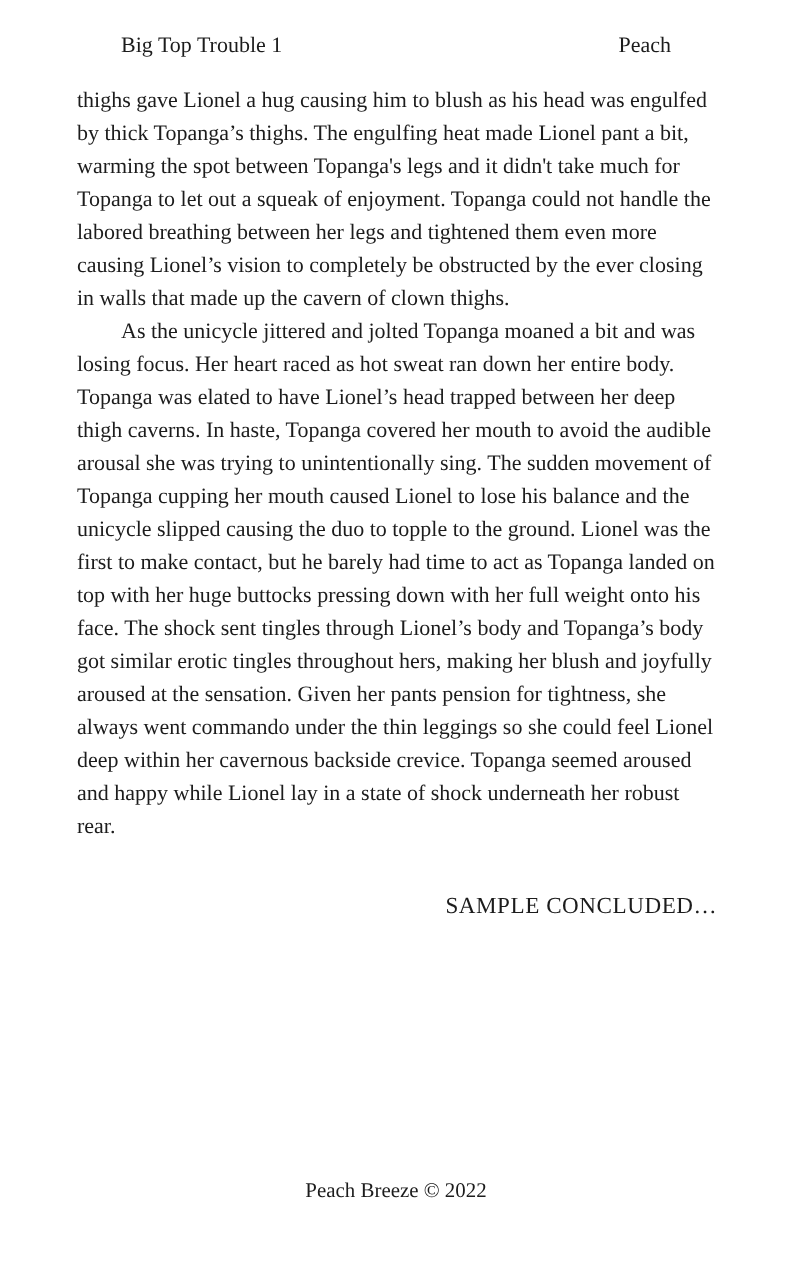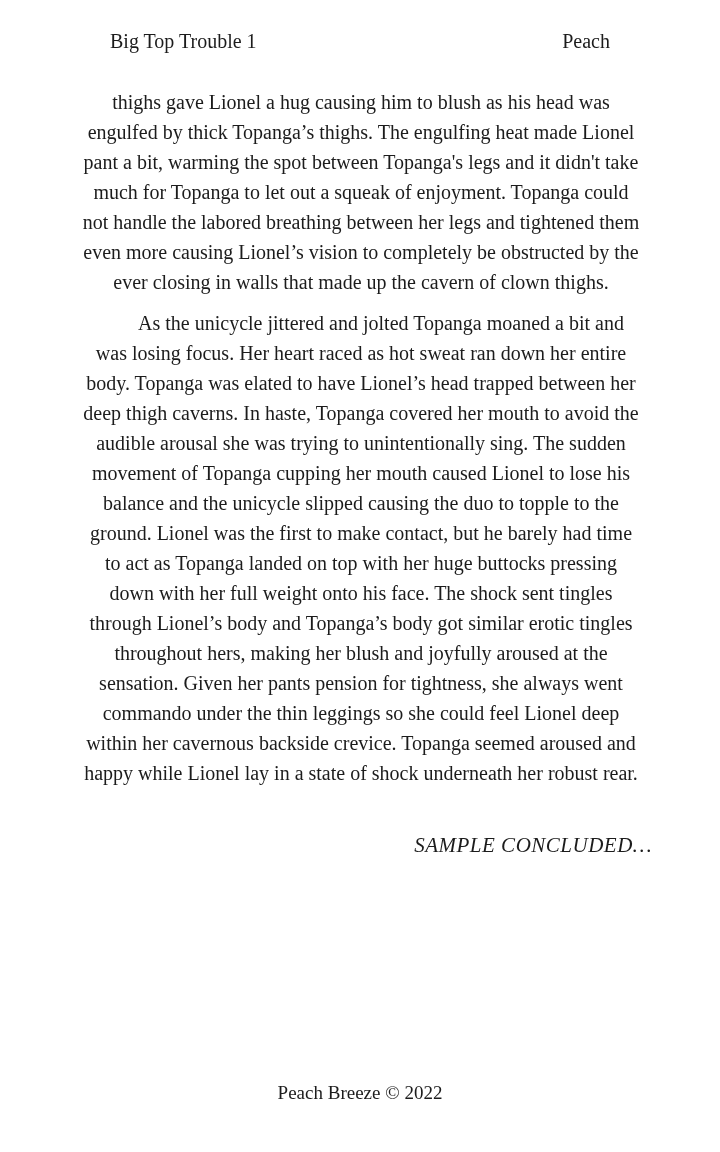--- a/index.html
+++ b/index.html
@@ -29,38 +29,36 @@
   .body-text {
     position: absolute;
     top: 76px;
     left: 70px;
     width: 582px;
     font-size: 20px;
     line-height: 30px;
     text-align: left;
   }
   .body-text p {
-    margin: 11px;
-    text-align: center;
+    margin: 0;
   }
   .body-text p.indented {
     text-indent: 40px;
   }
   .sample-concluded {
     margin-top: 42px;
-    font-style: italic;
     font-size: 21px;
     text-align: right;
     letter-spacing: 0.5px;
   }
   .page-footer {
     position: absolute;
     left: 0;
     right: 0;
-    bottom: 48px;
+    bottom: 58px;
     text-align: center;
     font-size: 19px;
   }
 </style>
 </head>
 <body>
 
 <div class="page">
 
   <div class="page-header">

